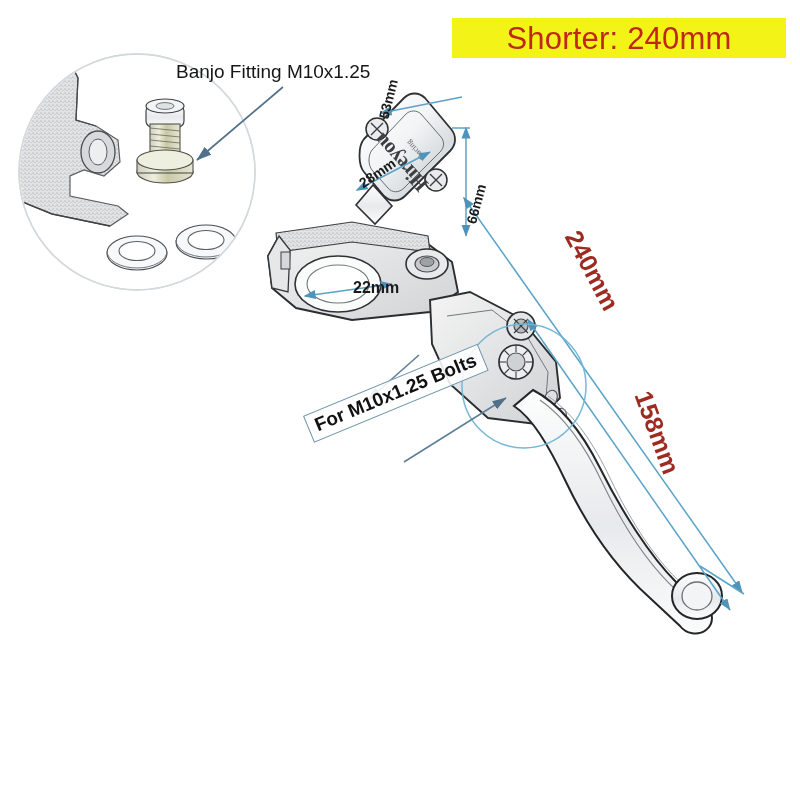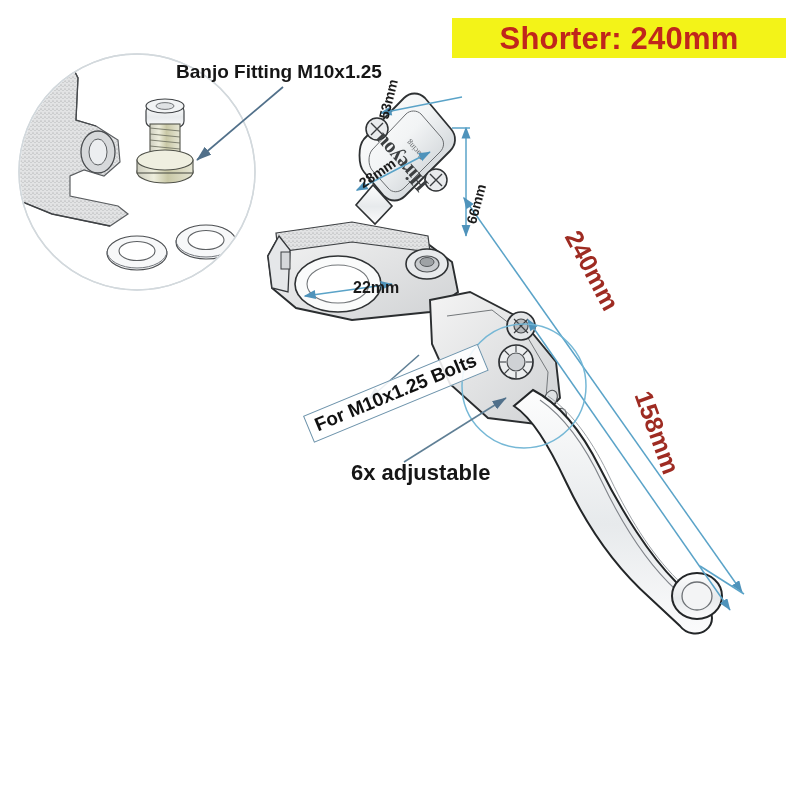--- a/index.html
+++ b/index.html
@@ -18,32 +18,32 @@
   .banner{
     position:absolute;
     left:452px;top:18px;
     width:334px;height:40px;
     background:#f3f318;
     display:flex;align-items:center;justify-content:center;
   }
   .banner span{
     color:#c0261c;
     font-size:31px;
-    font-weight:bold;
+    font-weight:normal;
     letter-spacing:.2px;
     line-height:1;
     white-space:nowrap;
   }
 
   
   .lbl{
     position:absolute;
     white-space:nowrap;
     color:#161616;
-    font-weight:bold;
+    font-weight:normal;
     line-height:1;
     transform-origin:0 0;
   }
   .lbl-banjo{left:176px;top:62px;font-size:19px;}
   .lbl-6x{left:351px;top:462px;font-size:22px;}
 
   .dim{
     position:absolute;
     white-space:nowrap;
     font-weight:bold;
@@ -292,14 +292,13 @@
 
   <div class="dim dim-53">53mm</div>
   <div class="dim dim-28">28mm</div>
   <div class="dim dim-66">66mm</div>
   <div class="dim dim-22">22mm</div>
   <div class="dim dim-red dim-240">240mm</div>
   <div class="dim dim-red dim-158">158mm</div>
 
   <div class="boxcallout">For M10x1.25 Bolts</div>
 
-  <div class="lbl lbl-6x">6x adjustable</div>
 </div>
 
 </body></html>

